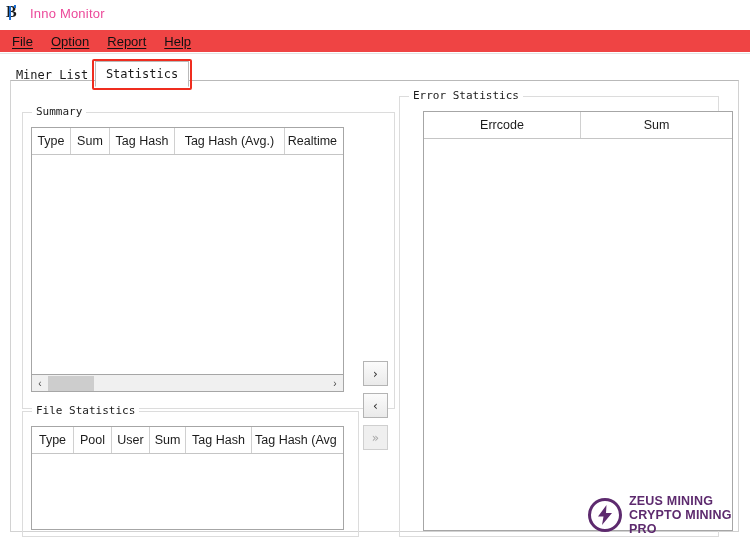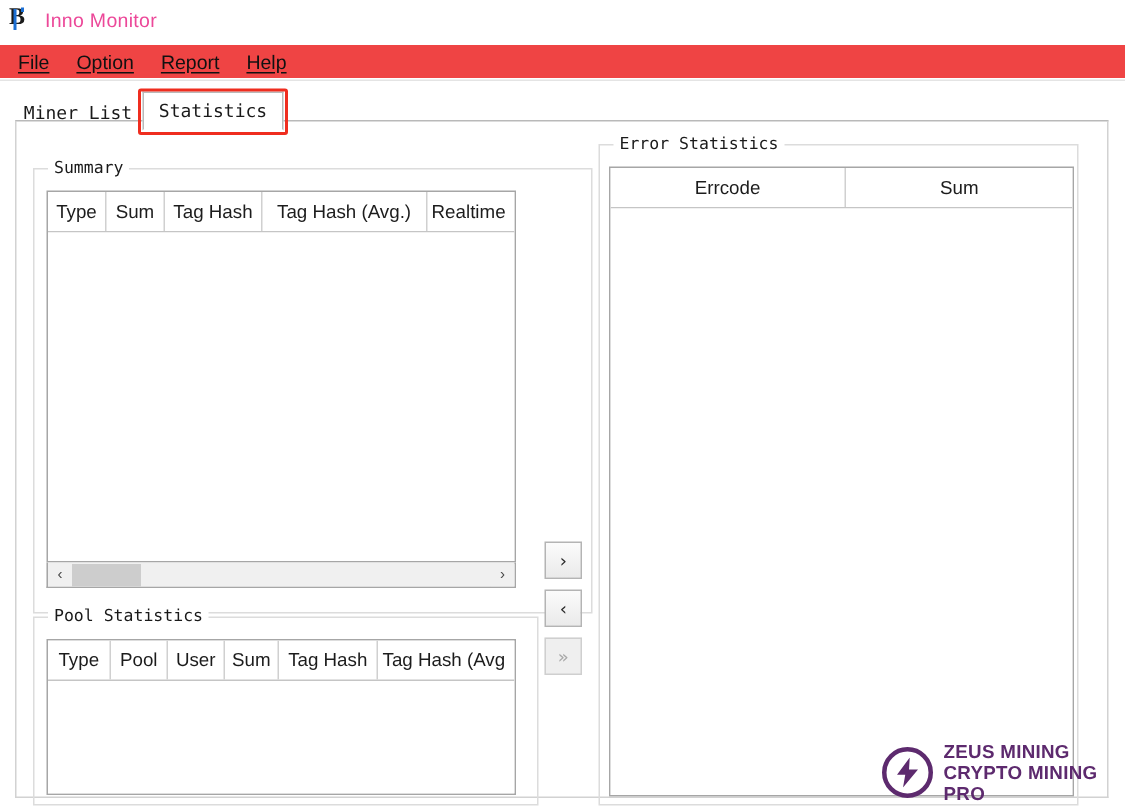--- a/index.html
+++ b/index.html
@@ -149,21 +149,21 @@
 
   
   .table {
     position: absolute;
     background: #ffffff;
     border: 1px solid #a6a6a6;
     overflow: hidden;
   }
   #table-summary { left: 8px; top: 14px; width: 313px; height: 248px; }
   #table-pool    { left: 8px; top: 14px; width: 313px; height: 104px; }
-  #table-error   { left: 6px; top: 14px; width: 310px; height: 420px; }
+  #table-error   { left: 23px; top: 14px; width: 310px; height: 420px; }
 
   .thead {
     display: flex;
     height: 27px;
     border-bottom: 1px solid #c5c5c5;
     background: #ffffff;
   }
   .th {
     display: flex; align-items: center; justify-content: center;
     font-size: 12.5px; color: #1c1c1c;
@@ -288,21 +288,21 @@
     <div class="hscroll">
       <div class="sb-arrow">‹</div>
       <div class="sb-track">
         <div class="sb-thumb"></div>
       </div>
       <div class="sb-arrow">›</div>
     </div>
   </div>
 
   <div class="group" id="group-pool">
-    <div class="group-title">Pool Statistics</div>
+    <div class="group-title">File Statistics</div>
 
     <div class="table" id="table-pool">
       <div class="thead">
         <div class="th" style="width:42px">Type</div>
         <div class="th" style="width:38px">Pool</div>
         <div class="th" style="width:38px">User</div>
         <div class="th" style="width:36px">Sum</div>
         <div class="th" style="width:66px">Tag Hash</div>
         <div class="th" style="width:90px;justify-content:flex-start">Tag Hash (Avg</div>
       </div>

